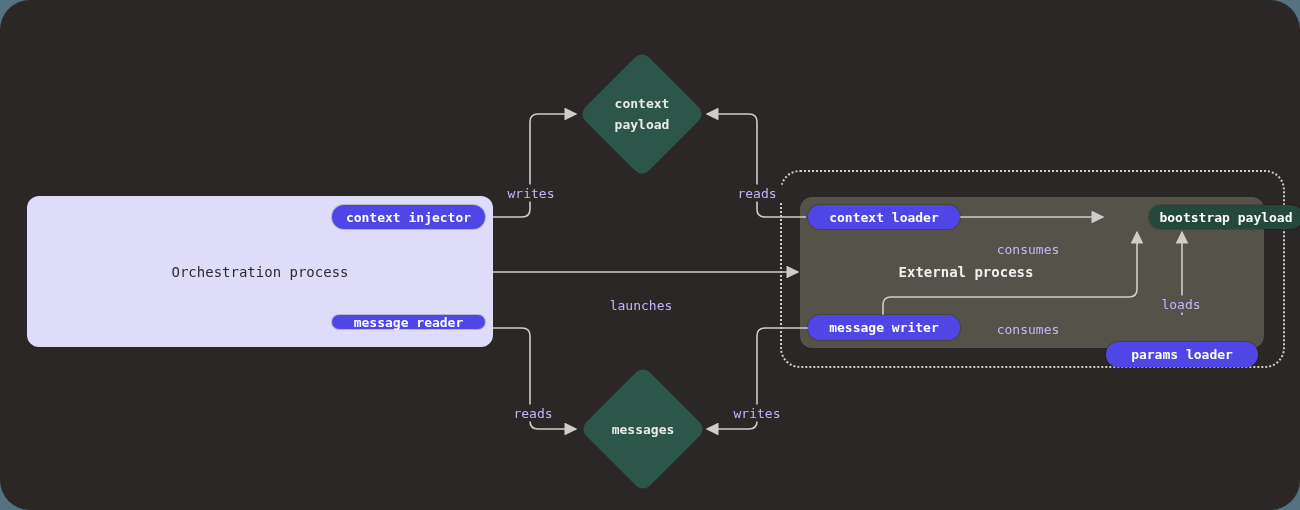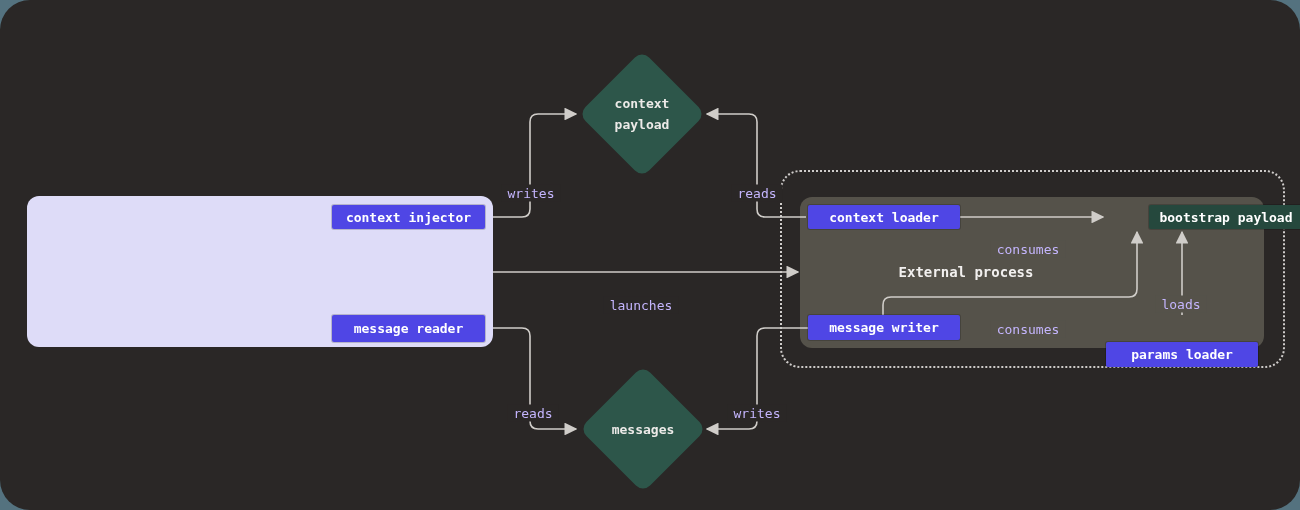--- a/index.html
+++ b/index.html
@@ -27,21 +27,21 @@
     font-size:14px;font-weight:bold;color:#f2f0ef;
   }
   .ext-proc{left:800px;top:197px;width:464px;height:151px;background:#55524a;}
   .box-label{
     position:absolute;text-align:center;font-size:14px;
   }
   .orch-label{left:27px;top:264px;width:466px;color:#2d2a28;}
   .proc-label{left:780px;top:264px;width:372px;color:#f2f0ef;font-weight:bold;}
   .node{
     position:absolute;display:flex;align-items:center;justify-content:center;
-    border-radius:2px;font-size:13px;font-weight:bold;color:#ffffff;
+    border-radius:12px;font-size:13px;font-weight:bold;color:#ffffff;
     box-shadow:0 0 0 1px rgba(0,0,0,.18);
   }
   .purple{background:#4f46e5;}
   .green{background:#25483d;margin-left:44px;}
   .diamond{
     position:absolute;width:90px;height:90px;border-radius:10px;
     background:#2d564a;transform:rotate(45deg);
   }
   .diamond-label{
     position:absolute;width:100px;display:flex;align-items:center;justify-content:center;
@@ -77,24 +77,25 @@
       <path d="M806 217 H765 Q757 217 757 209 V122 Q757 114 749 114 H707" marker-end="url(#arrow)"></path>
       <path d="M493 272 H798" marker-end="url(#arrow)"></path>
       <path d="M493 328 H522 Q530 328 530 336 V421 Q530 429 538 429 H576" marker-end="url(#arrow)"></path>
       <path d="M808 328 H765 Q757 328 757 336 V421 Q757 429 749 429 H707" marker-end="url(#arrow)"></path>
       <path d="M960 217 H1103" marker-end="url(#arrow)"></path>
       <path d="M883 315 V305 Q883 297 891 297 H1129 Q1137 297 1137 289 V232" marker-end="url(#arrow)"></path>
       <path d="M1182 315 V232" marker-end="url(#arrow)"></path>
     </g>
   </svg>
 
+  <div class="box-label orch-label">Orchestration process</div>
   <div class="box-label proc-label">External process</div>
 
   <div class="node purple" style="left:332px;top:205px;width:153px;height:24px;">context injector</div>
-  <div class="node purple" style="left:332px;top:315px;width:153px;height:27px;">message reader</div>
+  <div class="node purple" style="left:332px;top:315px;width:153px;height:14px;">message reader</div>
   <div class="node purple" style="left:808px;top:205px;width:152px;height:24px;">context loader</div>
   <div class="node green" style="left:1105px;top:205px;width:154px;height:24px;">bootstrap payload</div>
   <div class="node purple" style="left:808px;top:315px;width:152px;height:25px;">message writer</div>
   <div class="node purple" style="left:1106px;top:315px;width:152px;height:25px;margin-top:27px;">params loader</div>
 
   <div class="diamond" style="left:597px;top:69px;"></div>
   <div class="diamond-label" style="left:592px;top:84px;height:60px;">context payload</div>
   <div class="diamond" style="left:598px;top:384px;"></div>
   <div class="diamond-label" style="left:593px;top:414px;height:30px;">messages</div>
 

